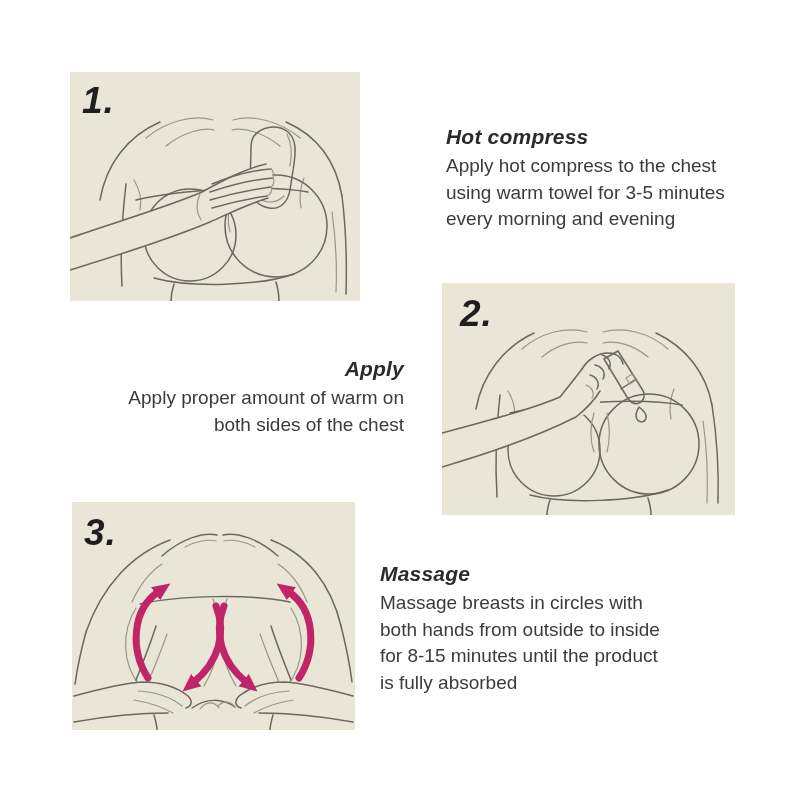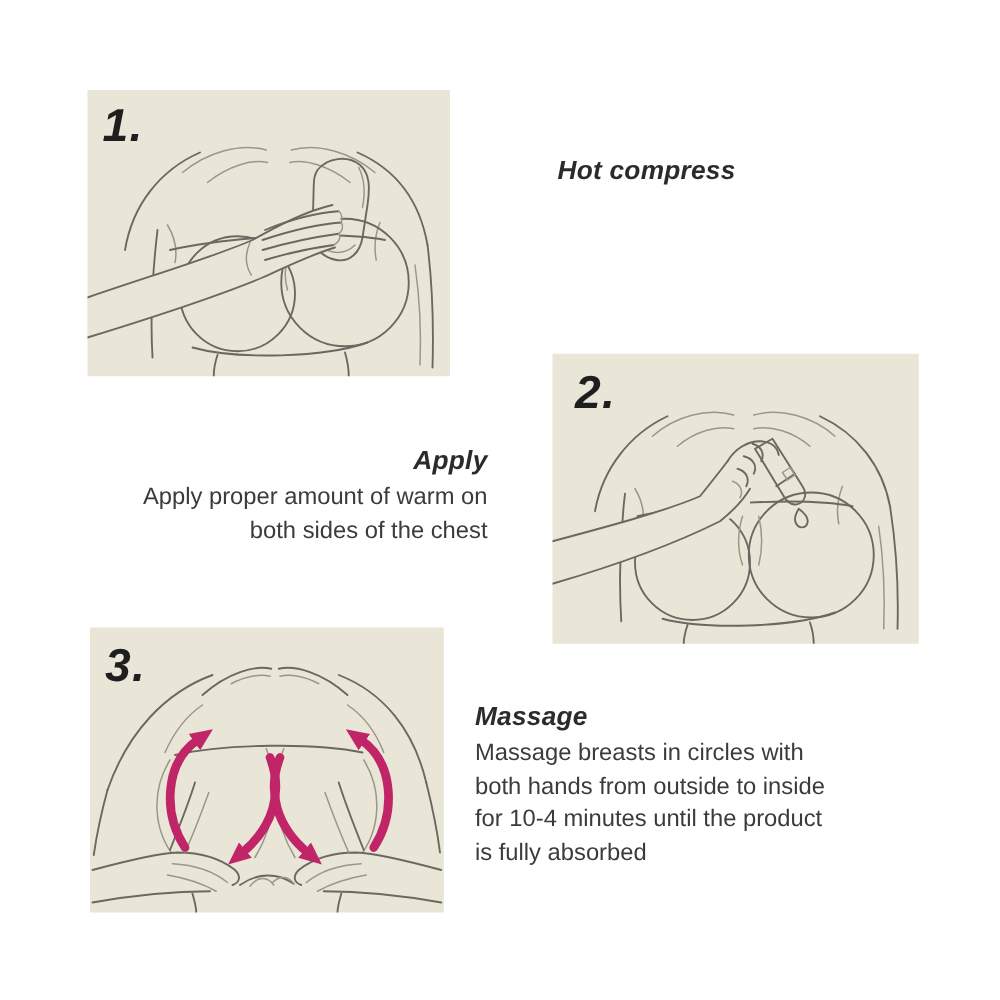--- a/index.html
+++ b/index.html
@@ -12,21 +12,21 @@
   .caption{position:absolute;color:#3b3b3b;}
   .caption h3{margin:0 0 4px 0;font-size:21px;line-height:25px;font-weight:bold;
         font-style:italic;color:#2b2b2b;letter-spacing:0.2px;}
   .caption p{margin:0;font-size:19px;line-height:26.5px;white-space:pre-line;}
   .caption.right{text-align:right;}
   
   #panel-1{left:70px;top:72px;width:290px;height:229px;}
   #panel-2{left:442px;top:283px;width:293px;height:232px;}
   #panel-3{left:72px;top:502px;width:283px;height:228px;}
   #caption-1{left:399px;top:124px;width:320px;margin-left:47px;}
-  #caption-2{left:46px;top:356px;width:344px;}
+  #caption-2{left:60px;top:356px;width:344px;}
   #caption-3{left:380px;top:561px;width:350px;}
   #num-1{left:12px;top:10px;}
   #num-2{left:18px;top:12px;}
   #num-3{left:12px;top:12px;}
   .ln{fill:none;stroke:#6a6860;stroke-width:1.5;stroke-linecap:round;stroke-linejoin:round;}
   .lnl{fill:none;stroke:#9a9789;stroke-width:1.2;stroke-linecap:round;stroke-linejoin:round;}
   .fillbg{fill:#e9e5d7;stroke:none;}
 </style>
 </head>
 <body>
@@ -74,20 +74,23 @@
           <path class="lnl" d="M201,97 C204,99 204,104 203,106"></path>
           <path class="lnl" d="M203,106 C205,109 204,113 201,115"></path>
           <path class="lnl" d="M201,115 C203,118 201,122 197,124"></path>
         </g>
       </g>
     </svg>
   </div>
 
   <div class="caption" id="caption-1">
     <h3>Hot compress</h3>
+    <p>Apply hot compress to the chest
+using warm towel for 3-5 minutes
+every morning and evening</p>
   </div>
 
   <div class="panel" id="panel-2">
     <span class="step-number" id="num-2">2.</span>
     <svg viewBox="0 0 293 232">
       <g>
         <path class="lnl" d="M80,66 C98,50 124,43 145,49"></path>
         <path class="lnl" d="M100,74 C114,62 132,57 145,60"></path>
         <path class="lnl" d="M161,49 C182,43 208,50 226,66"></path>
         <path class="lnl" d="M161,60 C174,57 192,62 206,74"></path>
@@ -190,17 +193,17 @@
         <path d="M144,104 C155,132 146,160 122,180" marker-end="url(#ah)"></path>
         <path d="M152,104 C141,132 150,160 174,180" marker-end="url(#ah)"></path>
       </g>
     </svg>
   </div>
 
   <div class="caption" id="caption-3">
     <h3>Massage</h3>
     <p>Massage breasts in circles with
 both hands from outside to inside
-for 10-4 minutes until the product
+for 8-15 minutes until the product
 is fully absorbed</p>
   </div>
 
 </div>
 
 </body></html>

